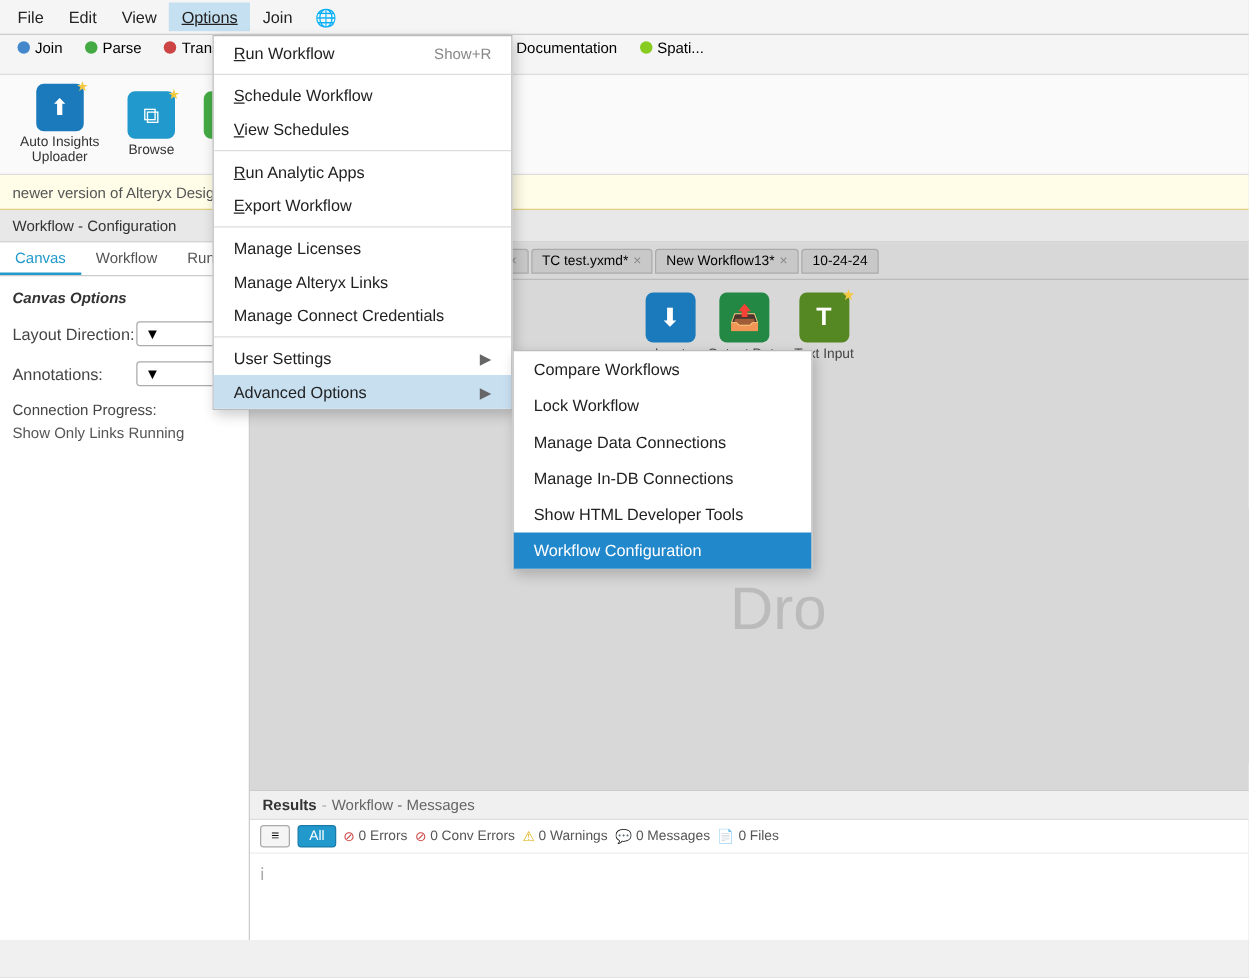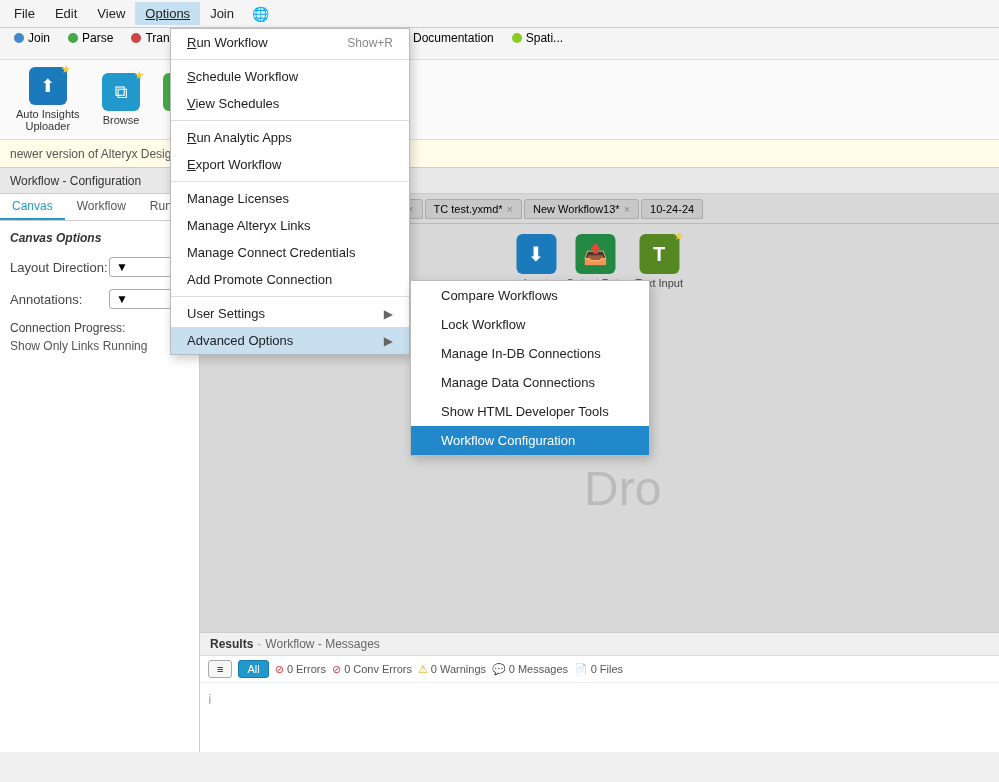--- a/index.html
+++ b/index.html
@@ -299,21 +299,21 @@
       position: absolute;
       top: 280px;
       left: 410px;
       background: #fff;
       border: 1px solid #bbb;
       box-shadow: 2px 4px 10px rgba(0,0,0,0.2);
       min-width: 240px;
       z-index: 400;
     }
     .submenu-entry {
-      padding: 7px 30px;
+      padding: 7px 16px;
       cursor: pointer;
       font-size: 13px;
       color: #222;
       white-space: nowrap;
     }
     .submenu-entry.highlighted { background: #2288cc; color: #fff; }
   </style>
 </head>
 <body>
 
@@ -517,32 +517,31 @@
   <div class="menu-entry">
     <span><u>R</u><span>un Analytic Apps</span></span>
   </div>
   <div class="menu-entry">
     <span><u>E</u><span>xport Workflow</span></span>
   </div>
   <div class="menu-separator"></div>
   <div class="menu-entry">Manage Licenses</div>
   <div class="menu-entry">Manage Alteryx Links</div>
   <div class="menu-entry">Manage Connect Credentials</div>
-  <div class="menu-entry">Add Promote Connection</div>
   <div class="menu-separator"></div>
   <div class="menu-entry">
     <span>User Settings</span>
     <span class="arrow">▶</span>
   </div>
   <div class="menu-entry active-bg">
     <span>Advanced Options</span>
     <span class="arrow">▶</span>
   </div>
 </div>
 
 <div class="submenu">
   <div class="submenu-entry">Compare Workflows</div>
   <div class="submenu-entry">Lock Workflow</div>
+  <div class="submenu-entry">Manage Data Connections</div>
   <div class="submenu-entry">Manage In-DB Connections</div>
-  <div class="submenu-entry">Manage Data Connections</div>
   <div class="submenu-entry">Show HTML Developer Tools</div>
   <div class="submenu-entry highlighted">Workflow Configuration</div>
 </div>
 
 </body></html>

